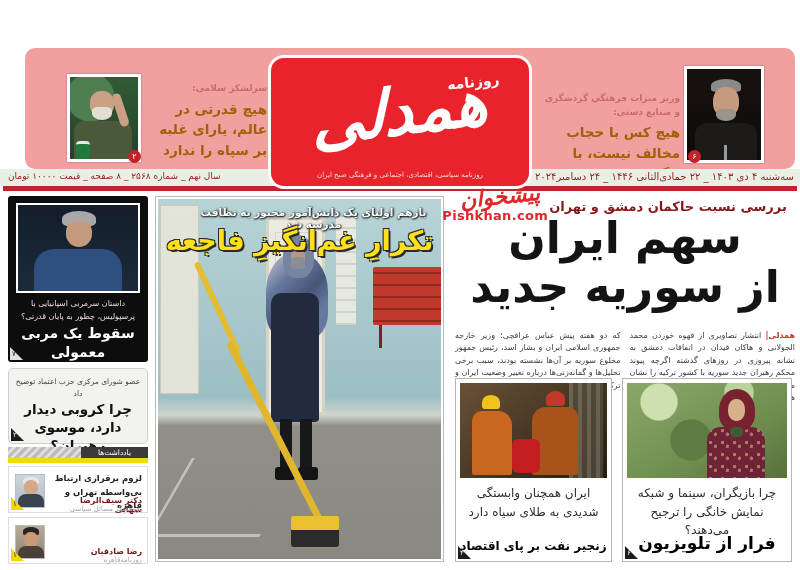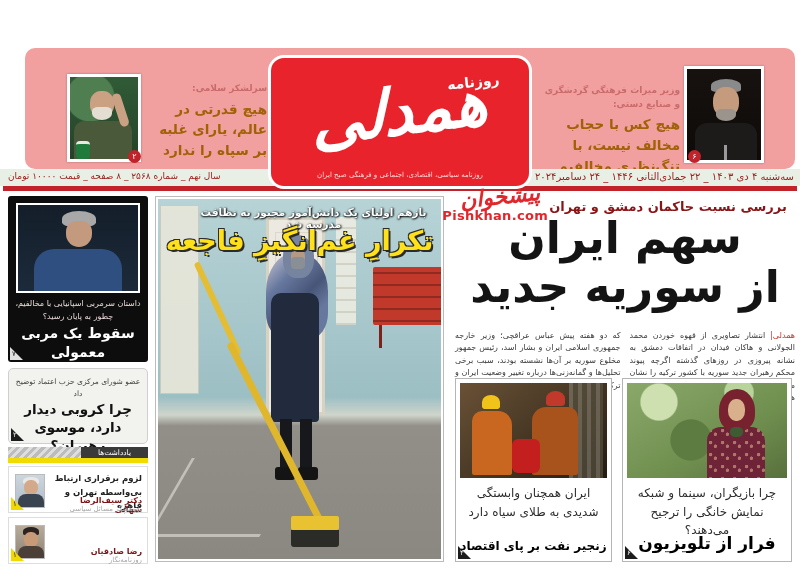--- a/index.html
+++ b/index.html
@@ -18,21 +18,21 @@
   .logo-rozname { position:absolute; right:30px; top:16px; color:#fff; font-size:14px; font-weight:bold; transform:rotate(-6deg); }
   .logo-main { position:absolute; left:0; right:0; top:22px; text-align:center; color:#fff; font-size:64px; font-weight:bold; font-style:italic; transform:rotate(-7deg) skewX(-6deg); line-height:1; }
   .logo-tagline { position:absolute; left:0; right:0; bottom:7px; text-align:center; color:#ffdada; font-size:7px; }
 
   .photo-frame { position:absolute; background:#777; border:3px solid #fff; box-shadow:0 0 2px rgba(0,0,0,.3); overflow:hidden; }
   .hd-left-photo { left:67px; top:74px; width:74px; height:88px; }
   .hd-right-photo { left:684px; top:66px; width:80px; height:97px; }
 
   .hd-txt { position:absolute; text-align:right; }
   .hd-left-txt { left:145px; top:82px; width:122px; }
-  .hd-right-txt { left:543px; top:84px; width:137px;text-align:right; }
+  .hd-right-txt { left:543px; top:92px; width:137px;text-align:right; }
   .hd-kicker { color:#c96b6b; font-size:9px; font-weight:bold; line-height:1.5; }
   .hd-head { color:#a16207; font-size:13.5px; font-weight:bold; line-height:1.55; margin-top:3px; }
 
   .badge { position:absolute; width:13px; height:13px; border-radius:50%; background:#c2232b; color:#fff; font-size:8px; text-align:center; line-height:13px; z-index:5; }
 
   
   .fold { position:absolute; bottom:2px; width:0; height:0; border-bottom:13px solid #1c1c1c; border-left:13px solid transparent; }
   .fold-l { left:2px; border-left:none; border-right:13px solid transparent; }
   .fold span { position:absolute; left:2px; top:4px; color:#fff; font-size:7px; line-height:1; }
   .fold-yellow { border-bottom-color:#f0d800; }
@@ -88,21 +88,21 @@
   .school-head { position:absolute; left:0; right:0; top:26px; text-align:center; color:#ffe11a; font-size:27px; font-weight:bold; text-shadow:2px 2px 0 #2b2b2b, -1px -1px 0 #2b2b2b, 1px -1px 0 #2b2b2b, -1px 1px 0 #2b2b2b; z-index:3; }
 
   
   .watermark { position:absolute; left:452px; top:186px; width:96px; text-align:center; z-index:6; }
   .watermark-fa { color:#e1262c; font-size:22px; font-weight:bold; font-style:italic; transform:rotate(-6deg); display:block; line-height:1; }
   .watermark-en { color:#e1262c; font-size:13px; font-weight:bold; display:block; letter-spacing:.3px; }
   .main-kicker { position:absolute; left:540px; top:199px; width:256px; text-align:center; color:#8a1517; font-size:13px; font-weight:bold; }
   .main-head { position:absolute; left:455px; top:213px; width:340px; text-align:center; color:#141414; font-weight:bold; font-size:44px; line-height:1.12; }
   .main-body { position:absolute; left:455px; top:330px; width:340px; height:46px; display:flex; gap:9px; direction:rtl; }
   .main-body .col { width:50%; font-size:8px; color:#3a3a3a; text-align:justify; text-align-last:right; line-height:1.55; }
-  .lead-tag { color:#cc3322; font-weight:normal; }
+  .lead-tag { color:#cc3322; font-weight:bold; }
   .page-ref { font-weight:bold; color:#111; }
 
   .card { position:absolute; top:378px; height:184px; background:#fff; border:1px solid #b5b5b5; padding:4px; }
   .card-oil { left:455px; width:157px; }
   .card-tv { left:622px; width:170px; }
   .card-photo { position:relative; width:100%; height:95px; overflow:hidden; background:#555; }
   .card-caption { margin-top:6px; text-align:center; font-size:12px; color:#2e2e2e; line-height:1.55; }
   .card-head { position:absolute; left:4px; right:4px; bottom:8px; text-align:center; font-weight:bold; color:#000; }
   .card-oil .card-head { font-size:12px; }
   .card-tv .card-head { font-size:17px; }
@@ -201,21 +201,21 @@
   <div class="date-info">سه‌شنبه ۴ دی ۱۴۰۳ _ ۲۲ جمادی‌الثانی ۱۴۴۶ _ ۲۴ دسامبر۲۰۲۴</div>
   <div class="redrule"></div>
 
   <div class="coach-box">
     <div class="coach-photo">
       <div class="coach-bg"></div>
       <div class="coach-body"></div>
       <div class="coach-hair"></div>
       <div class="coach-face"></div>
     </div>
-    <div class="coach-kicker">داستان سرمربی اسپانیایی با مخالفیم، چطور به پایان رسید؟</div>
+    <div class="coach-kicker">داستان سرمربی اسپانیایی با پرسپولیس، چطور به پایان قدرتی؟</div>
     <div class="coach-head">سقوط یک مربی معمولی</div>
     <div class="fold fold-l fold-light">
         <span>۷</span>
       </div>
   </div>
 
   <div class="karroubi-box">
     <div class="karroubi-kicker">عضو شورای مرکزی حزب اعتماد توضیح داد</div>
     <div class="karroubi-head">چرا کروبی دیدار دارد، موسوی رهبران؟</div>
     <div class="fold fold-l">
@@ -242,21 +242,21 @@
       </div>
   </div>
 
   <div class="note-card note2">
     <div class="note-photo np2">
       <div class="np-hair"></div>
       <div class="np-face"></div>
       <div class="np-body"></div>
     </div>
     <div class="note-author">رضا صادقیان</div>
-    <div class="note-role">روزنامه‌نگار</div>
+    <div class="note-role">روزنامه‌قاهره</div>
     <div class="fold fold-l fold-yellow">
         <span>۱</span>
       </div>
   </div>
 
   <div class="school">
     <div class="school-scene">
       <div class="sc-posters"></div>
       <div class="sc-door"></div>
       <div class="sc-posters2"></div>

